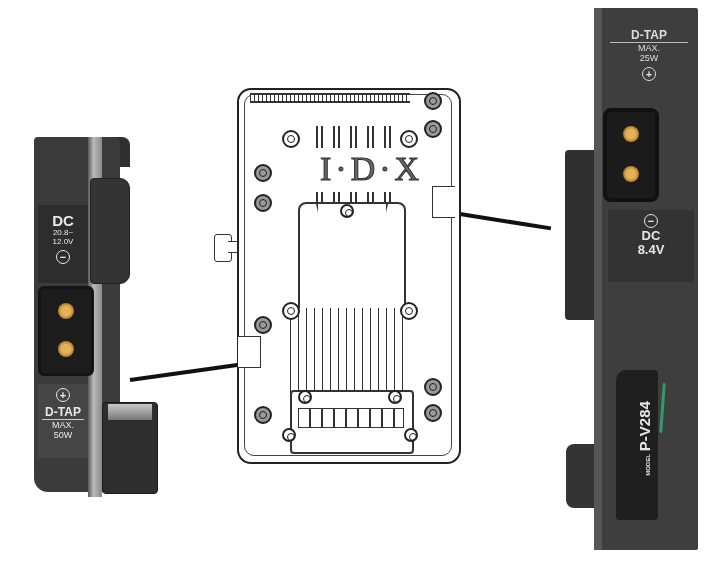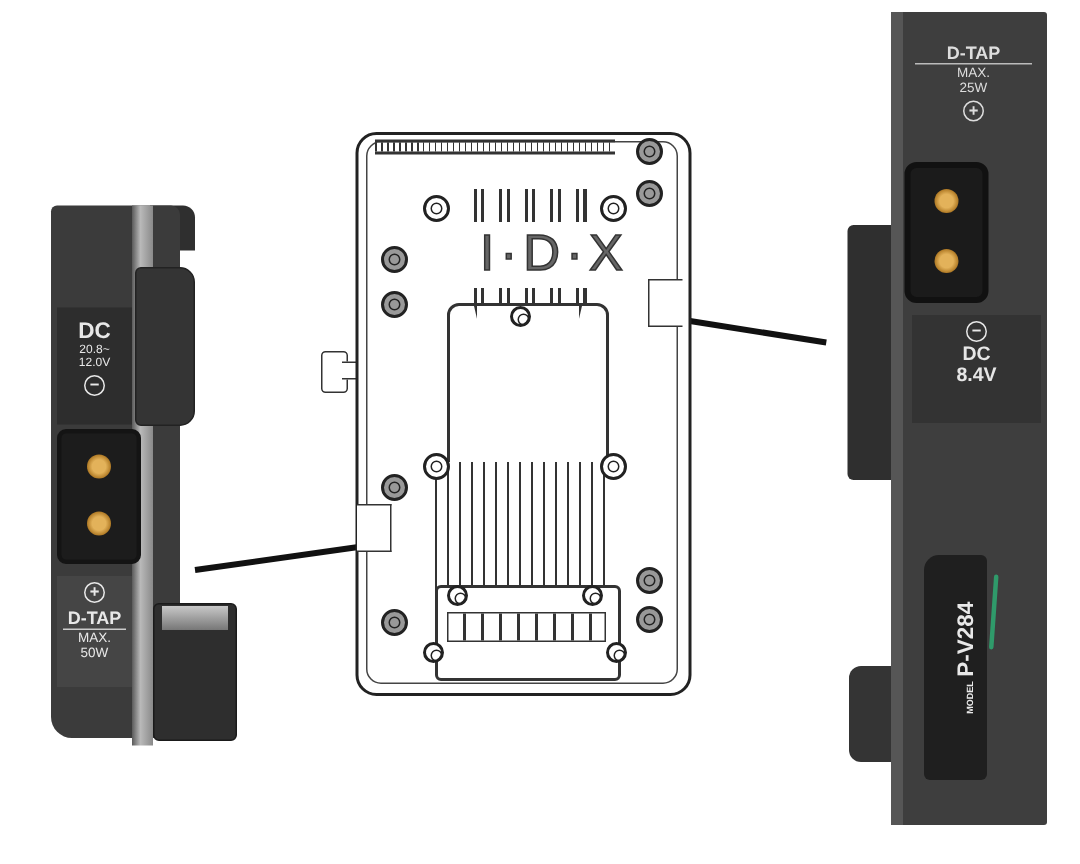--- a/index.html
+++ b/index.html
@@ -18,21 +18,21 @@
   .pin{position:absolute;width:16px;height:16px;border-radius:50%;background:radial-gradient(circle,#e3b25a 40%,#b07a25 70%,#e0c07a);}
   .ldev-label-dt{left:38px;top:384px;width:50px;height:74px;background:#454545;color:#e8e8e8;text-align:center;}
   .dt-big{font-size:12px;font-weight:bold;border-bottom:1.5px solid #ccc;margin:2px 4px 0 4px;line-height:14px;}
   .dt-small{font-size:9px;line-height:10px;}
   .ldev-clip{left:102px;top:402px;width:54px;height:90px;background:#2e2e2e;border-radius:4px;border:1px solid #1a1a1a;}
   .ldev-clip-top{left:108px;top:404px;width:44px;height:16px;background:linear-gradient(#c8c8c8,#777);}
   
   .plate{left:237px;top:88px;width:220px;height:372px;border:2px solid #222;border-radius:14px;background:#fff;}
   .plate-inner{left:244px;top:94px;width:206px;height:360px;border:1.2px solid #444;border-radius:10px;}
   .plate-top-strip{left:250px;top:93px;width:160px;height:6px;border-top:2px solid #333;border-bottom:2px solid #333;background:repeating-linear-gradient(90deg,#333 0 1px,#fff 1px 4px);}
-  .logo{left:320px;top:150px;font-family:Liberation Sans, sans-serif;font-size:34px;letter-spacing:4px;color:#666;-webkit-text-stroke:1px #333;}
+  .logo{left:320px;top:150px;font-family:Liberation Serif, serif;font-size:34px;letter-spacing:4px;color:#666;-webkit-text-stroke:1px #333;}
   .slots{left:316px;top:126px;width:84px;height:22px;background:repeating-linear-gradient(90deg,#333 0 2px,#fff 2px 5px,#333 5px 7px,#fff 7px 17px);}
   .slots2{left:316px;top:192px;width:84px;height:10px;background:repeating-linear-gradient(90deg,#333 0 2px,#fff 2px 5px,#333 5px 7px,#fff 7px 17px);}
   .vmount{left:298px;top:202px;width:104px;height:110px;border:2px solid #333;border-radius:8px;background:#fff;}
   .vwedge{left:316px;top:204px;width:68px;height:98px;border-left:2px solid #333;border-right:2px solid #333;clip-path:polygon(0 0,100% 0,68% 100%,32% 100%);background:#fff;}
   .ribs{left:290px;top:308px;width:120px;height:90px;background:repeating-linear-gradient(90deg,#333 0 1.5px,#fff 1.5px 8px);}
   .bottom-block{left:290px;top:390px;width:120px;height:60px;border:2px solid #333;border-radius:4px;background:#fff;}
   .bb-slots{left:298px;top:408px;width:104px;height:18px;border:1.5px solid #333;background:repeating-linear-gradient(90deg,#fff 0 10px,#333 10px 12px);}
   .screw{position:absolute;width:14px;height:14px;border:2px solid #222;border-radius:50%;background:#fff;}
   .screw::after{content:"";position:absolute;left:3px;top:3px;width:6px;height:6px;border:1.3px solid #222;border-radius:50%;}
   .screw.dark{background:#999;}

